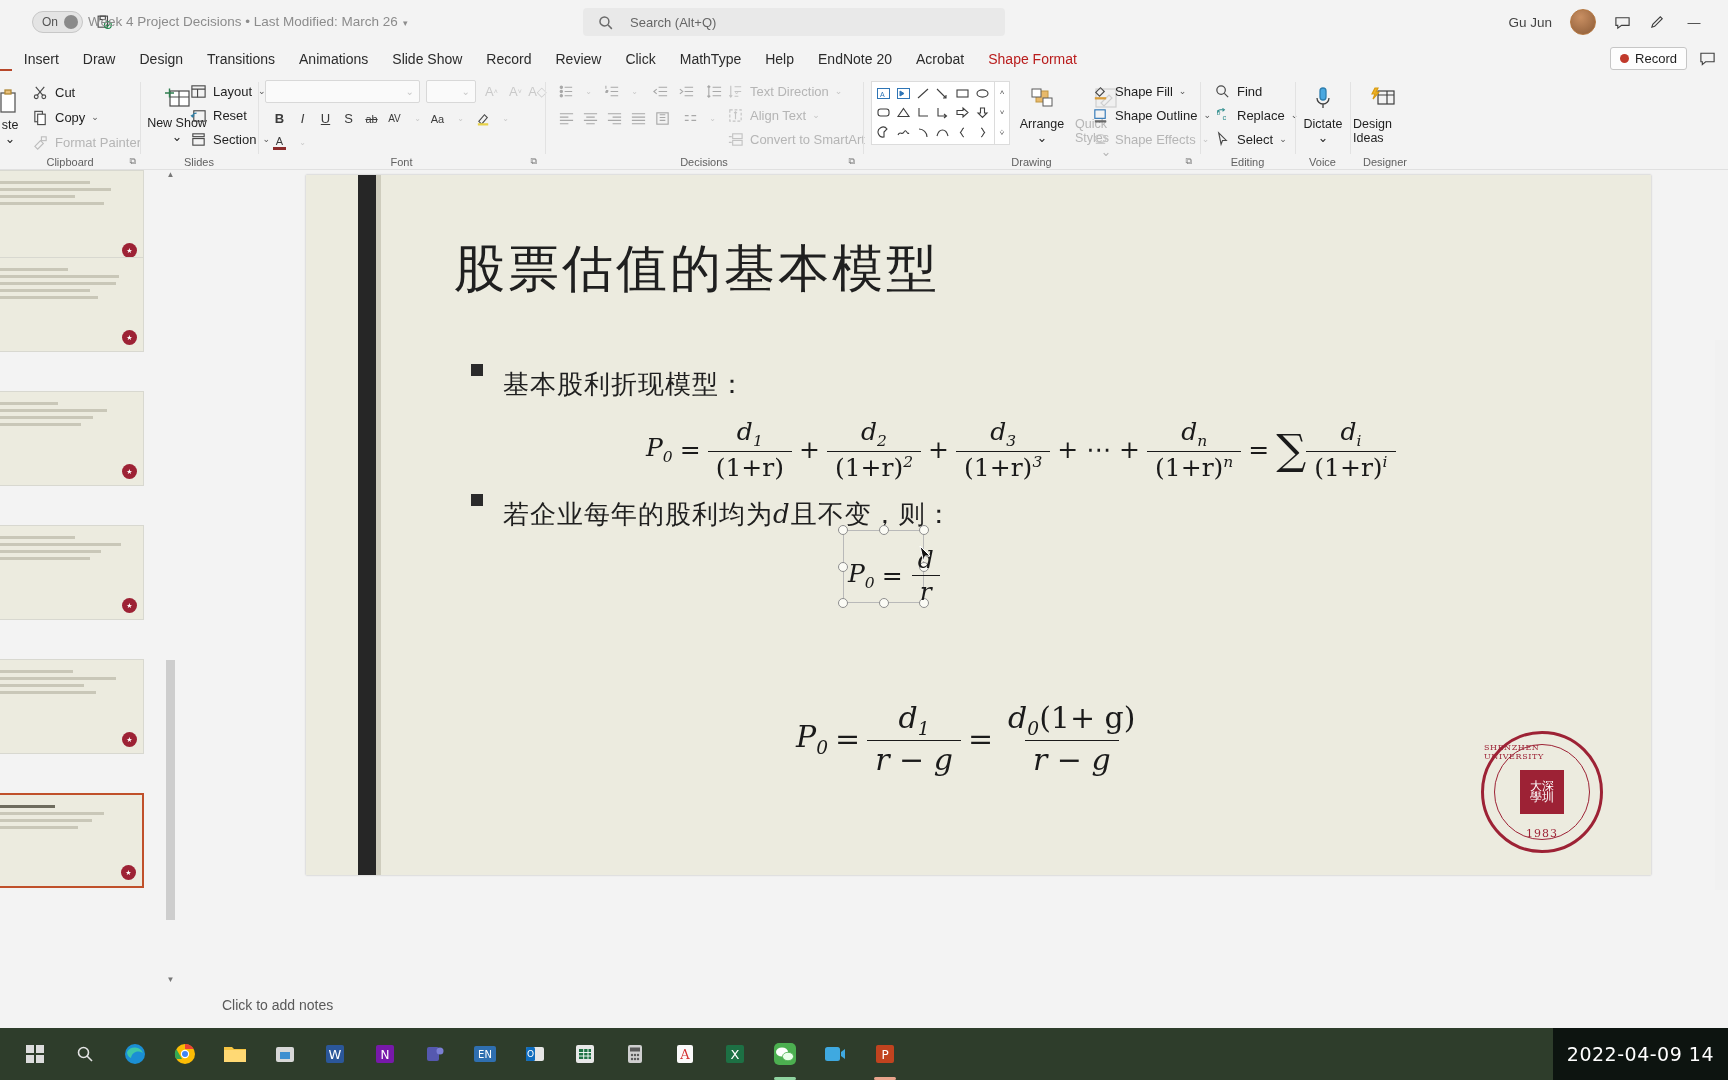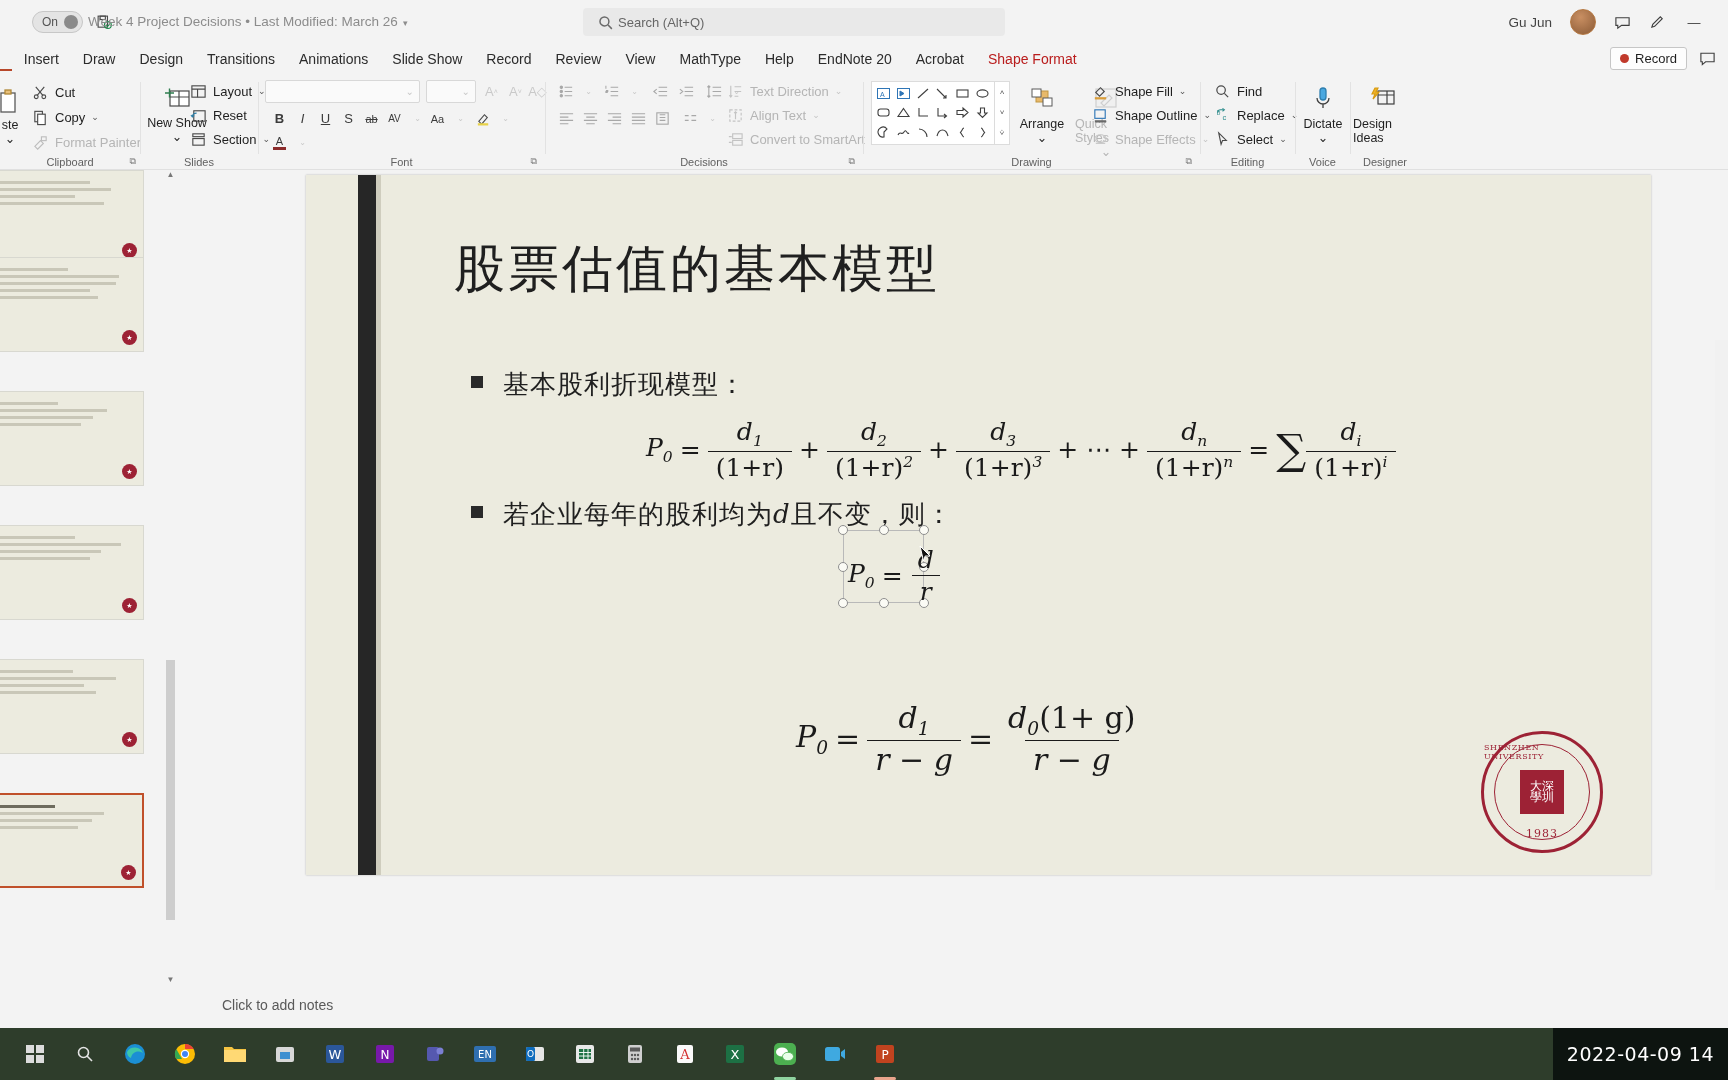--- a/index.html
+++ b/index.html
@@ -25,21 +25,21 @@
   .autosave-knob { width: 14px; height: 14px; border-radius: 50%; background: #8a8a8a; }
   .qat-icon { width: 22px; height: 22px; color: #444; display: flex; align-items: center; justify-content: center; }
   .doc-title {
     position: absolute; left: 88px; top: 14px;
     font-size: 13.5px; color: #8c8c8c; white-space: nowrap;
   }
   .doc-title .caret { font-size: 9px; margin-left: 5px; }
   .searchbar {
     position: absolute; left: 583px; top: 8px; width: 422px; height: 28px;
     background: #e9e9e9; border-radius: 4px;
-    display: flex; align-items: center; gap: 4px; padding-left: 14px;
+    display: flex; align-items: center; gap: 16px; padding-left: 14px;
     color: #666; font-size: 13px;
   }
   .user-area {
     position: absolute; right: 24px; top: 8px; height: 28px;
     display: flex; align-items: center; gap: 18px; color: #444; font-size: 13.5px;
   }
   .avatar {
     width: 26px; height: 26px; border-radius: 50%;
     background: radial-gradient(circle at 40% 30%, #c98f62, #8a5a36);
     border: 1px solid #b4763f;
@@ -145,21 +145,21 @@
   }
   .slide-bar-dark { position: absolute; left: 52px; top: 0; width: 18px; height: 100%; background: #262626; }
   .slide-bar-light { position: absolute; left: 70px; top: 0; width: 5px; height: 100%; background: #cfcdbe; }
 
   .slide-title {
     position: absolute; left: 148px; top: 60px;
     font-family: "DejaVu Serif", serif; font-size: 51px; color: #1f1f1f;
     letter-spacing: 3px; font-weight: 500;
   }
   .bullet-row {
-    position: absolute; display: flex; align-items: center; gap: 20px;
+    position: absolute; display: flex; align-items: flex-start; gap: 20px;
     font-family: "DejaVu Serif", serif; font-size: 26px; color: #1f1f1f; letter-spacing: 1px;
   }
   .bsq { width: 12px; height: 12px; background: #2a2a2a; flex: none; transform: translateY(-3px); }
 
   
   .mathline {
     position: absolute; font-family: "DejaVu Serif", serif; color: #1a1a1a;
     display: flex; align-items: center; font-style: italic;
   }
   .frac { display: inline-flex; flex-direction: column; align-items: center; vertical-align: middle; }
@@ -290,21 +290,21 @@
   <div class="tabstrip">
     <div class="tab home-cut">e</div>
     <div class="tab">Insert</div>
     <div class="tab">Draw</div>
     <div class="tab">Design</div>
     <div class="tab">Transitions</div>
     <div class="tab">Animations</div>
     <div class="tab">Slide Show</div>
     <div class="tab">Record</div>
     <div class="tab">Review</div>
-    <div class="tab">View</div>
+    <div class="tab">Click</div>
     <div class="tab">MathType</div>
     <div class="tab">Help</div>
     <div class="tab">EndNote 20</div>
     <div class="tab">Acrobat</div>
     <div class="tab contextual">Shape Format</div>
 
     <div class="tabstrip-right">
       <div class="record-btn">
         <span class="rec-dot"></span>
         <span>Record</span>

